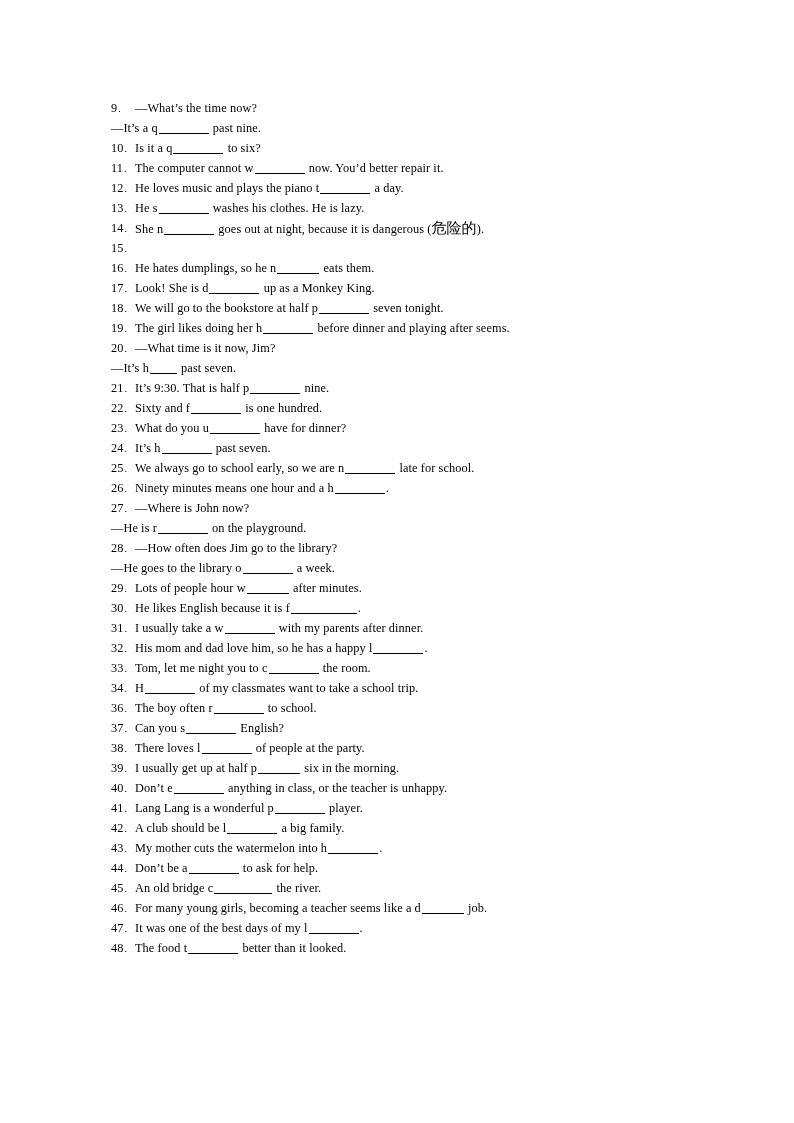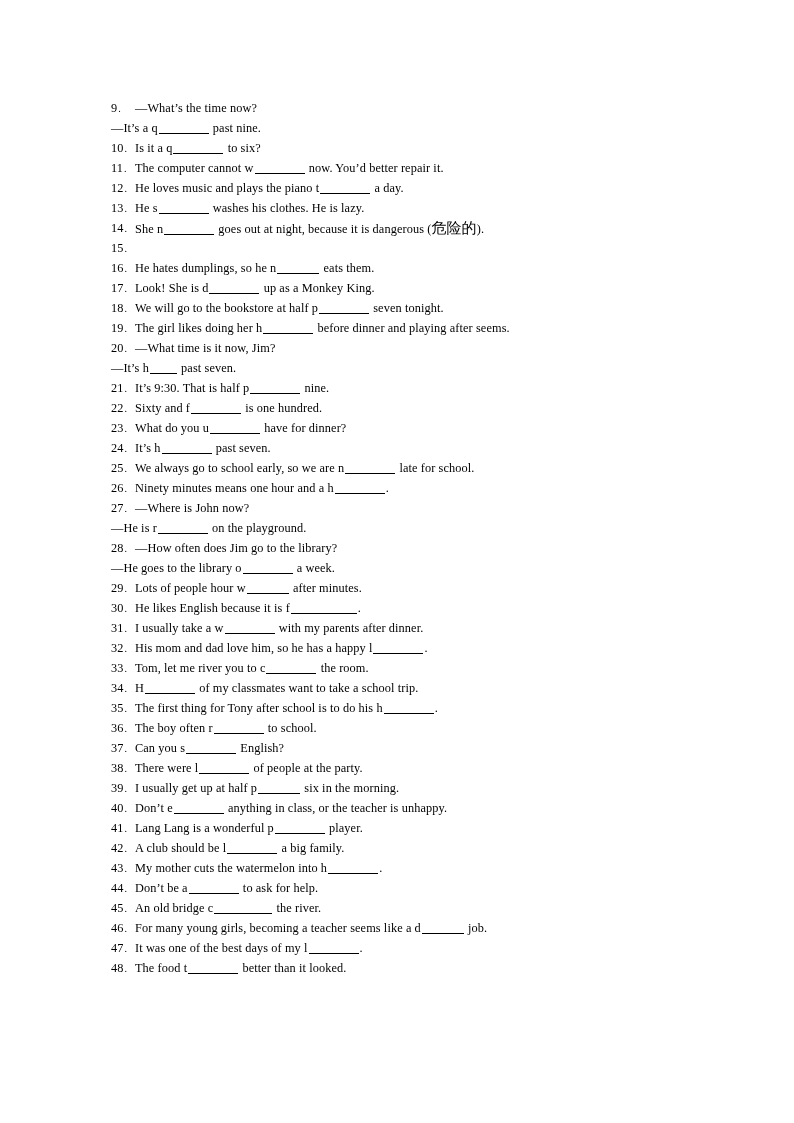--- a/index.html
+++ b/index.html
@@ -104,26 +104,25 @@
       <div class="q-line numbered"><span class="q-num">25<span class="dot">.</span></span><span class="q-body"><span>We always go to school early, so we are n</span><span class="blank b-m"></span><span> late for school.</span></span></div>
       <div class="q-line numbered"><span class="q-num">26<span class="dot">.</span></span><span class="q-body"><span>Ninety minutes means one hour and a h</span><span class="blank b-m"></span><span>.</span></span></div>
       <div class="q-line numbered"><span class="q-num">27<span class="dot">.</span></span><span class="q-body"><span>—Where is John now?</span></span></div>
       <div class="q-line cont"><span class="q-body"><span>—He is r</span><span class="blank b-m"></span><span> on the playground.</span></span></div>
       <div class="q-line numbered"><span class="q-num">28<span class="dot">.</span></span><span class="q-body"><span>—How often does Jim go to the library?</span></span></div>
       <div class="q-line cont"><span class="q-body"><span>—He goes to the library o</span><span class="blank b-m"></span><span> a week.</span></span></div>
       <div class="q-line numbered"><span class="q-num">29<span class="dot">.</span></span><span class="q-body"><span>Lots of people hour w</span><span class="blank b-s"></span><span> after minutes.</span></span></div>
       <div class="q-line numbered"><span class="q-num">30<span class="dot">.</span></span><span class="q-body"><span>He likes English because it is f</span><span class="blank b-xl"></span><span>.</span></span></div>
       <div class="q-line numbered"><span class="q-num">31<span class="dot">.</span></span><span class="q-body"><span>I usually take a w</span><span class="blank b-m"></span><span> with my parents after dinner.</span></span></div>
       <div class="q-line numbered"><span class="q-num">32<span class="dot">.</span></span><span class="q-body"><span>His mom and dad love him, so he has a happy l</span><span class="blank b-m"></span><span>.</span></span></div>
-      <div class="q-line numbered"><span class="q-num">33<span class="dot">.</span></span><span class="q-body"><span>Tom, let me river you to c</span><span class="blank b-m"></span><span> the room.</span></span></div>
+      <div class="q-line numbered"><span class="q-num">33<span class="dot">.</span></span><span class="q-body"><span>Tom, let me night you to c</span><span class="blank b-m"></span><span> the room.</span></span></div>
       <div class="q-line numbered"><span class="q-num">34<span class="dot">.</span></span><span class="q-body"><span>H</span><span class="blank b-m"></span><span> of my classmates want to take a school trip.</span></span></div>
-      <div class="q-line numbered"><span class="q-num">35<span class="dot">.</span></span><span class="q-body"><span>The first thing for Tony after school is to do his h</span><span class="blank b-m"></span><span>.</span></span></div>
       <div class="q-line numbered"><span class="q-num">36<span class="dot">.</span></span><span class="q-body"><span>The boy often r</span><span class="blank b-m"></span><span> to school.</span></span></div>
       <div class="q-line numbered"><span class="q-num">37<span class="dot">.</span></span><span class="q-body"><span>Can you s</span><span class="blank b-m"></span><span> English?</span></span></div>
-      <div class="q-line numbered"><span class="q-num">38<span class="dot">.</span></span><span class="q-body"><span>There were l</span><span class="blank b-m"></span><span> of people at the party.</span></span></div>
+      <div class="q-line numbered"><span class="q-num">38<span class="dot">.</span></span><span class="q-body"><span>There loves l</span><span class="blank b-m"></span><span> of people at the party.</span></span></div>
       <div class="q-line numbered"><span class="q-num">39<span class="dot">.</span></span><span class="q-body"><span>I usually get up at half p</span><span class="blank b-s"></span><span> six in the morning.</span></span></div>
       <div class="q-line numbered"><span class="q-num">40<span class="dot">.</span></span><span class="q-body"><span>Don’t e</span><span class="blank b-m"></span><span> anything in class, or the teacher is unhappy.</span></span></div>
       <div class="q-line numbered"><span class="q-num">41<span class="dot">.</span></span><span class="q-body"><span>Lang Lang is a wonderful p</span><span class="blank b-m"></span><span> player.</span></span></div>
       <div class="q-line numbered"><span class="q-num">42<span class="dot">.</span></span><span class="q-body"><span>A club should be l</span><span class="blank b-m"></span><span> a big family.</span></span></div>
       <div class="q-line numbered"><span class="q-num">43<span class="dot">.</span></span><span class="q-body"><span>My mother cuts the watermelon into h</span><span class="blank b-m"></span><span>.</span></span></div>
       <div class="q-line numbered"><span class="q-num">44<span class="dot">.</span></span><span class="q-body"><span>Don’t be a</span><span class="blank b-m"></span><span> to ask for help.</span></span></div>
       <div class="q-line numbered"><span class="q-num">45<span class="dot">.</span></span><span class="q-body"><span>An old bridge c</span><span class="blank b-l"></span><span> the river.</span></span></div>
       <div class="q-line numbered"><span class="q-num">46<span class="dot">.</span></span><span class="q-body"><span>For many young girls, becoming a teacher seems like a d</span><span class="blank b-s"></span><span> job.</span></span></div>
       <div class="q-line numbered"><span class="q-num">47<span class="dot">.</span></span><span class="q-body"><span>It was one of the best days of my l</span><span class="blank b-m"></span><span>.</span></span></div>
       <div class="q-line numbered"><span class="q-num">48<span class="dot">.</span></span><span class="q-body"><span>The food t</span><span class="blank b-m"></span><span> better than it looked.</span></span></div>

